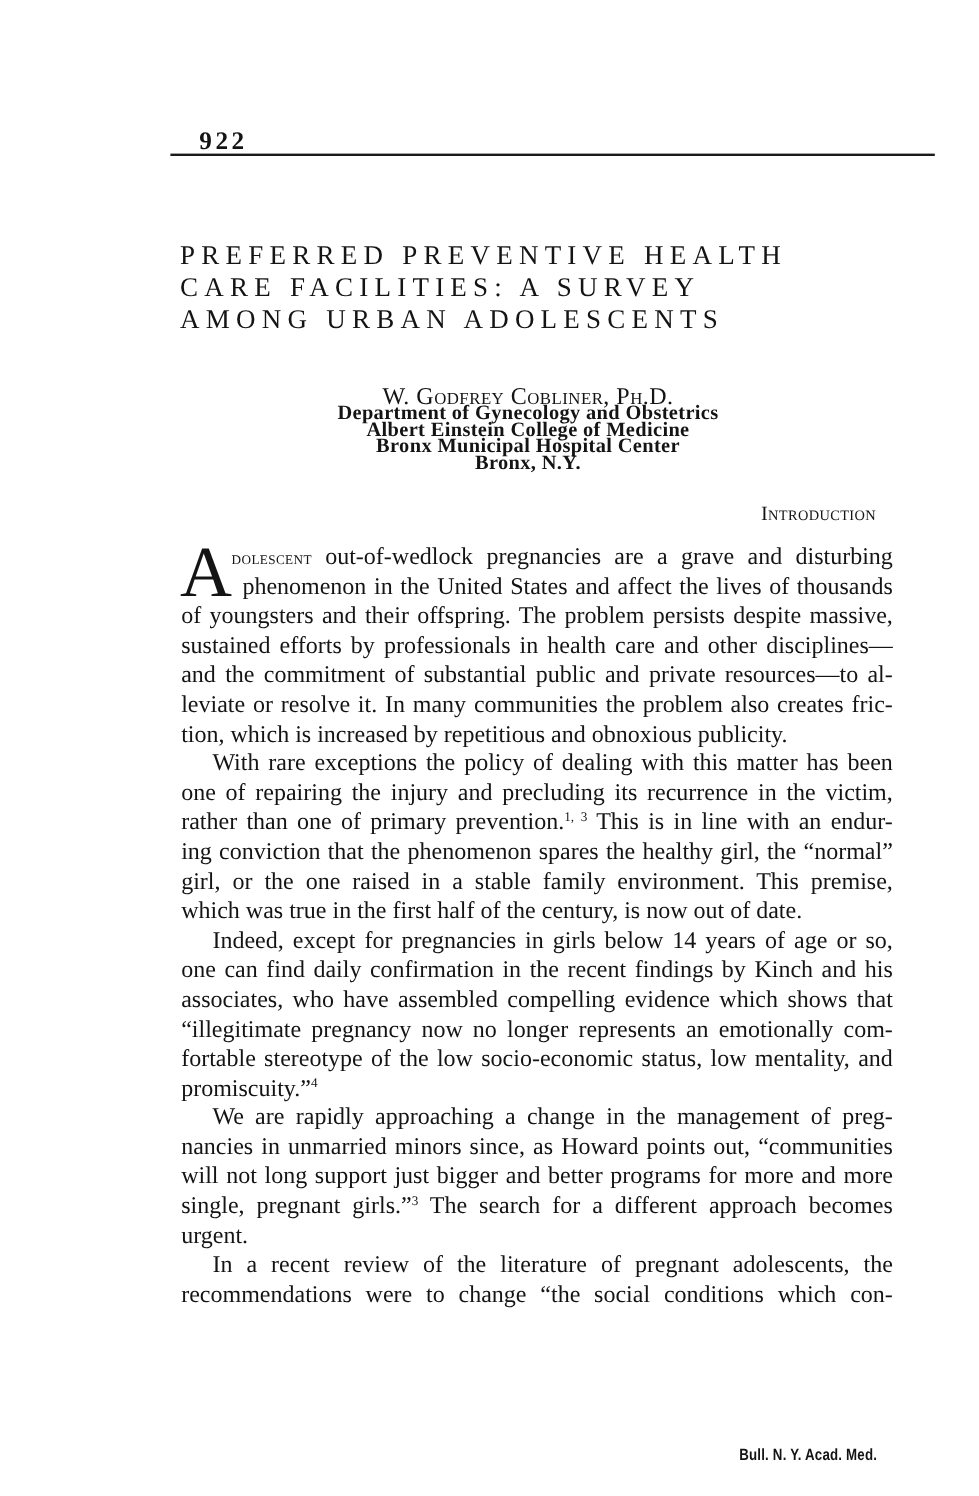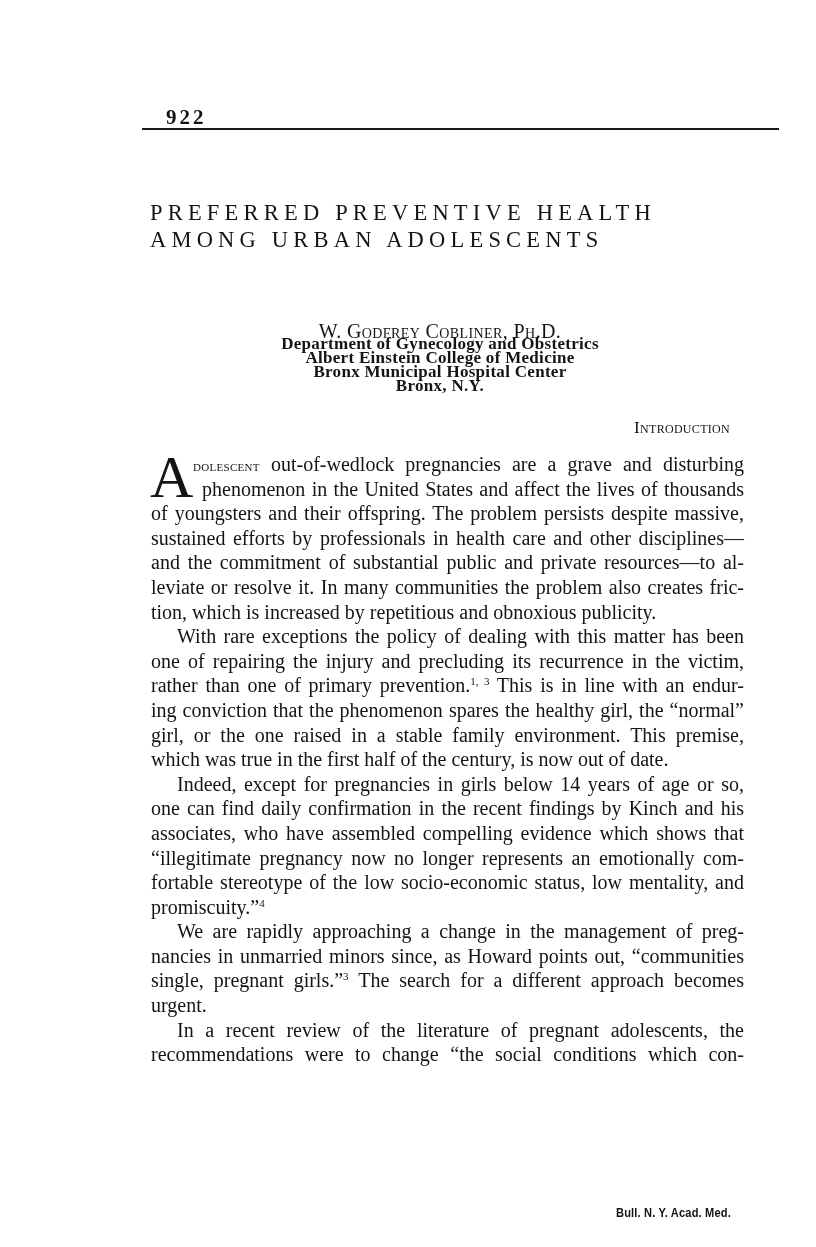--- a/index.html
+++ b/index.html
@@ -60,20 +60,21 @@
     }
   </style>
 </head>
 <body>
 
 <div class="page-number">922</div>
 <div class="header-rule"></div>
 
 <div class="title">
   <div>PREFERRED PREVENTIVE HEALTH</div>
+  <div>CARE FACILITIES: A SURVEY</div>
   <div>AMONG URBAN ADOLESCENTS</div>
 </div>
 
 <div class="author">W. Godfrey Cobliner, Ph.D.</div>
 
 <div class="affiliation">
   <div>Department of Gynecology and Obstetrics</div>
   <div>Albert Einstein College of Medicine</div>
   <div>Bronx Municipal Hospital Center</div>
   <div>Bronx, N.Y.</div>
@@ -107,20 +108,21 @@
     <span class="line">one can find daily confirmation in the recent findings by Kinch and his</span>
     <span class="line">associates, who have assembled compelling evidence which shows that</span>
     <span class="line">“illegitimate pregnancy now no longer represents an emotionally com-</span>
     <span class="line">fortable stereotype of the low socio-economic status, low mentality, and</span>
     <span class="line last"><span>promiscuity.”</span><sup>4</sup></span>
   </div>
 
   <div>
     <span class="line indent">We are rapidly approaching a change in the management of preg-</span>
     <span class="line">nancies in unmarried minors since, as Howard points out, “communities</span>
+    <span class="line">will not long support just bigger and better programs for more and more</span>
     <span class="line"><span>single, pregnant girls.”</span><sup>3</sup><span> The search for a different approach becomes</span></span>
     <span class="line last">urgent.</span>
   </div>
 
   <div>
     <span class="line indent">In a recent review of the literature of pregnant adolescents, the</span>
     <span class="line">recommendations were to change “the social conditions which con-</span>
   </div>
 </div>
 

